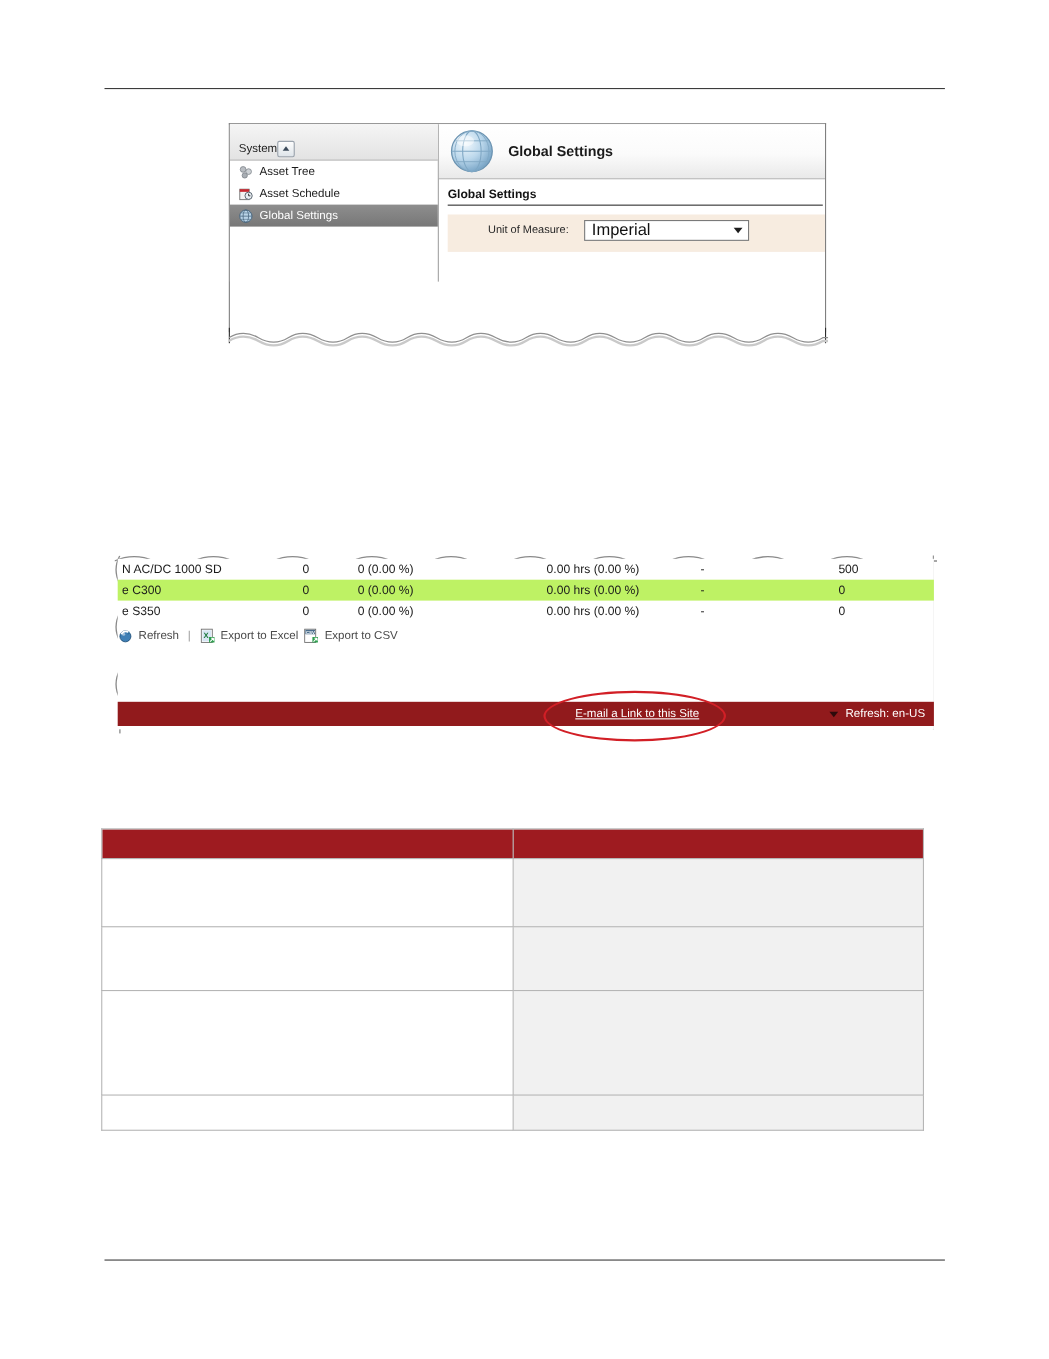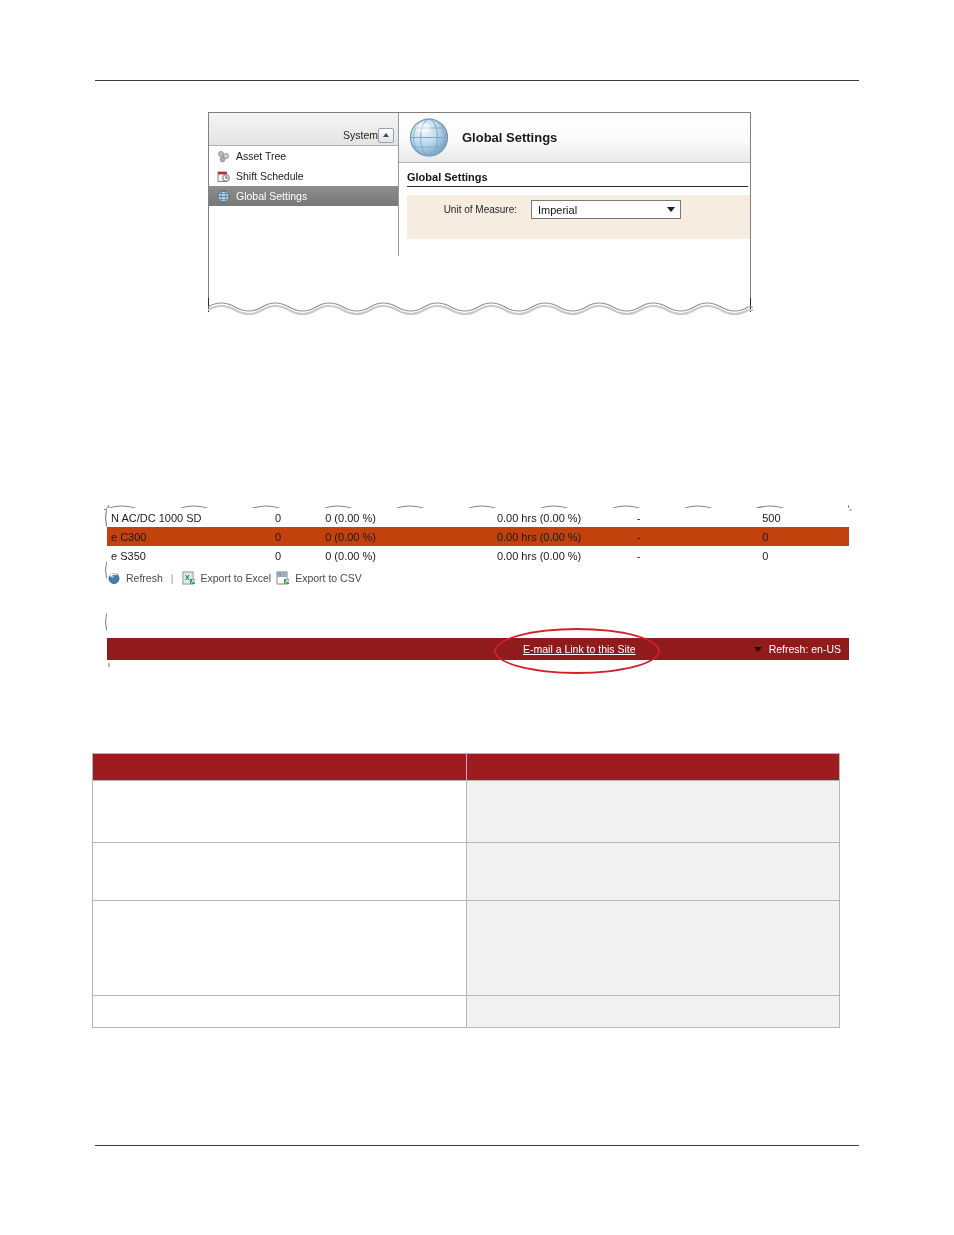--- a/index.html
+++ b/index.html
@@ -30,55 +30,55 @@
   .logo-reg{position:absolute;right:3px;top:3px;color:#fff;font-size:6px;line-height:6px;}
   .logo-bot{margin:1px 0 0 9px;background:#b42025;border:1px solid #e0a0a2;border-radius:3px;
             height:14px;width:74px;text-align:center;}
   .logo-bot span{color:#fff;font-weight:bold;font-size:9.5px;letter-spacing:.5px;line-height:14px;}
 
   .body-row{display:flex;height:143px;}
 
   
   .sidebar{width:190px;box-sizing:border-box;border-right:1px solid #9a9a9a;background:#fff;}
   .sb-head{height:20px;background:linear-gradient(#f5f5f5,#e3e3e3);border-bottom:1px solid #b0b0b0;
-           display:flex;align-items:center;padding:12px 4px 0 8px;justify-content:flex-end;}
+           display:flex;align-items:center;padding:12px 4px 0 8px;justify-content:flex-start;}
   .sb-head-label{font-size:10.5px;color:#222;}
   .collapse-btn{width:14px;height:13px;border:1px solid #9aa3ad;border-radius:2px;
                 background:linear-gradient(#fdfdfd,#dfe5ea);display:flex;align-items:center;justify-content:center;}
   .chev{width:0;height:0;border-left:3.5px solid transparent;border-right:3.5px solid transparent;
         border-bottom:4px solid #3b4a5a;}
   .sb-item{height:20px;display:flex;align-items:center;padding-left:8px;gap:6px;font-size:10.5px;color:#1a1a1a;}
   .sb-item.selected{background:linear-gradient(#8e8e8e,#777777);color:#fff;}
   .sb-ico{width:13px;height:13px;flex:0 0 13px;position:relative;}
 
   
   .content{flex:1;background:#fff;display:flex;flex-direction:column;}
   .content-head{height:49px;background:linear-gradient(#ffffff 0%,#fbfbfb 55%,#e9e9e9 100%);
                 border-bottom:1px solid #b5b5b5;display:flex;align-items:center;padding-left:7px;gap:10px;}
   .globe-big{width:46px;height:46px;flex:0 0 46px;}
   .content-title{font-size:13px;font-weight:bold;color:#1a1a1a;}
   .section{padding:8px 0 0 8px;}
   .section-title{font-size:11px;font-weight:bold;color:#141414;padding-bottom:3px;
                  border-bottom:1.5px solid #2f2f2f;margin-right:2px;}
-  .field-panel{background:#f7ece0;margin-top:8px;padding:5px 0 20px 0;display:flex;align-items:center;}
+  .field-panel{background:#f7ece0;margin-top:8px;padding:5px 0 10px 0;display:flex;align-items:center;}
   .field-label{width:110px;text-align:right;padding-right:14px;font-size:10px;color:#262626;}
   .select{width:150px;height:19px;background:#fff;border:1px solid #7a7a7a;display:flex;
           align-items:center;justify-content:space-between;padding:0 5px 0 6px;box-sizing:border-box;}
-  .select-val{font-size:11px;color:#111;}
+  .select-val{font-size:15px;color:#111;}
   .caret-dn{width:0;height:0;border-left:4px solid transparent;border-right:4px solid transparent;
             border-top:5px solid #1d1d1d;}
 
   
   #fig2{left:107px;top:508px;width:742px;height:155px;}
   #fig2-wave-top{position:absolute;left:104px;top:498px;width:748px;height:18px;overflow:hidden;}
   #fig2-wave-left{position:absolute;left:100px;top:505px;width:16px;height:162px;overflow:hidden;}
   #fig2-right-edge{position:absolute;left:848px;top:505px;width:0;height:158px;border-left:1px solid #8a8a8a;}
 
   .dt-row{display:flex;align-items:center;height:19px;font-size:11px;color:#1a1a1a;}
-  .dt-row.alt{background:#c2410c;}
+  .dt-row.alt{background:#bef264;}
   .c-name{width:170px;padding-left:4px;}
   .c-num{width:52px;}
   .c-pct{width:178px;}
   .c-hrs{width:145px;}
   .c-dash{width:130px;}
   .c-last{width:90px;}
 
   .toolbar{display:flex;justify-content:flex-start;align-items:center;gap:5px;
            padding:6px 8px 0 0;font-size:10.5px;color:#4a4a4a;}
   .tb-ico{width:14px;height:14px;flex:0 0 14px;}
@@ -132,21 +132,21 @@
 
       <div class="sb-item">
         <span class="sb-ico">
           <svg width="13" height="13" viewBox="0 0 13 13">
             <rect x="1" y="2" width="8.5" height="9.5" fill="#f2f2f2" stroke="#6c6c6c" stroke-width=".8"></rect>
             <rect x="1" y="2" width="8.5" height="2.4" fill="#c6262e"></rect>
             <circle cx="9" cy="8" r="3.3" fill="#e9eef3" stroke="#5b6670" stroke-width=".9"></circle>
             <path d="M9 6.1 V8 H10.6" stroke="#333" stroke-width=".9" fill="none"></path>
           </svg>
         </span>
-        <span>Shift Schedule</span>
+        <span>Asset Schedule</span>
       </div>
 
       <div class="sb-item selected">
         <span class="sb-ico">
           <svg width="13" height="13" viewBox="0 0 13 13">
             <circle cx="6.5" cy="6.5" r="5.6" fill="#b9d4e8" stroke="#46647d" stroke-width=".9"></circle>
             <ellipse cx="6.5" cy="6.5" rx="2.5" ry="5.6" fill="none" stroke="#46647d" stroke-width=".7"></ellipse>
             <line x1="1" y1="6.5" x2="12" y2="6.5" stroke="#46647d" stroke-width=".7"></line>
             <line x1="2.1" y1="3.6" x2="10.9" y2="3.6" stroke="#46647d" stroke-width=".5"></line>
             <line x1="2.1" y1="9.4" x2="10.9" y2="9.4" stroke="#46647d" stroke-width=".5"></line>

